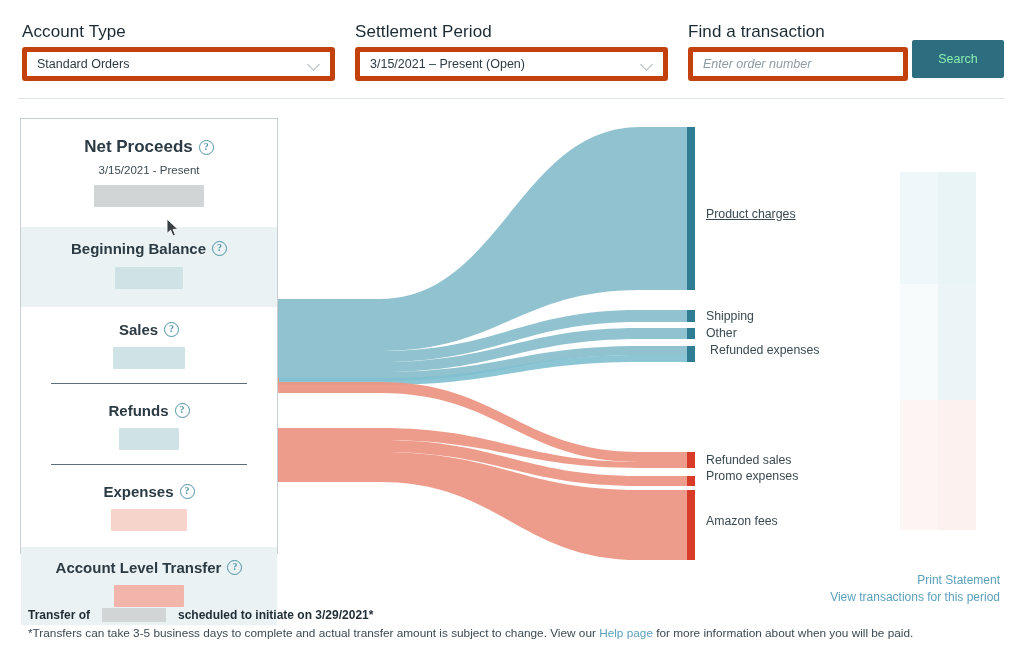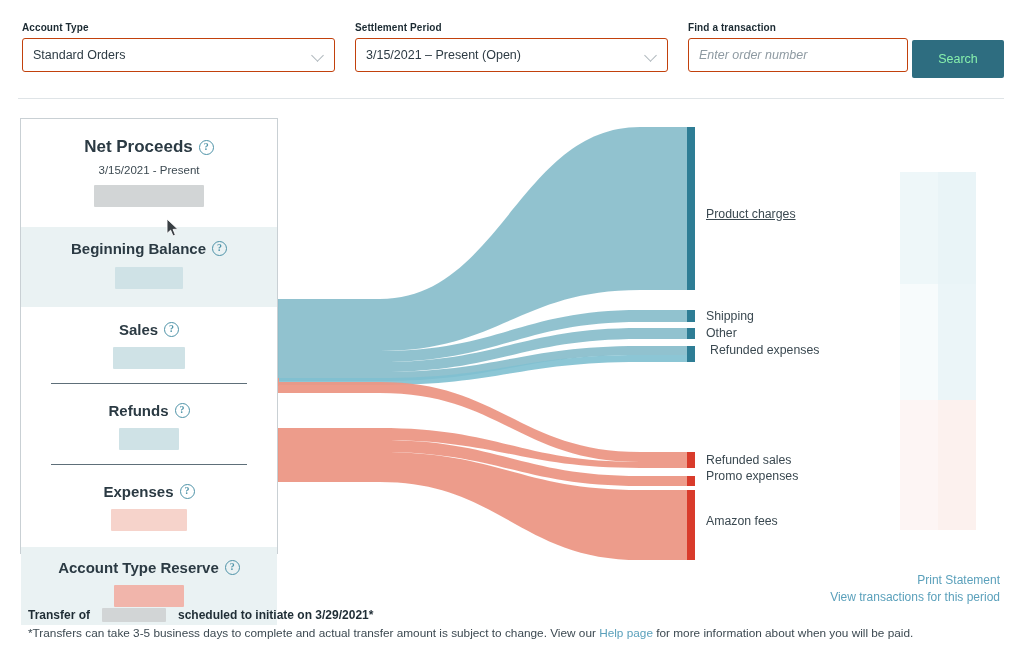--- a/index.html
+++ b/index.html
@@ -10,25 +10,25 @@
     font-family: "Liberation Sans", sans-serif;
     color: #232f3e;
     overflow: hidden;
   }
   #root { position: relative; width: 1024px; height: 660px; }
 
   
   .filters { position: absolute; left: 0; top: 0; width: 1024px; height: 96px; }
   .field { position: absolute; }
   .field-label {
-    font-size: 10px; font-weight: bold; color: #1b2a32;
+    font-size: 17px; font-weight: normal; color: #1b2a32;
     letter-spacing: .1px; margin-bottom: 5px; display: block;
   }
   .select-box, .text-box {
-    height: 34px; border: 1px solid #c2410c; border-radius: 3px;
+    height: 34px; border: 5px solid #c2410c; border-radius: 3px;
     background: #fff; display: flex; align-items: center;
     padding: 0 10px; font-size: 12.5px; color: #2d3b44;
     position: relative;
   }
   .select-box .val { flex: 1; white-space: nowrap; overflow: hidden; }
   .chev {
     width: 12px; height: 12px; flex: 0 0 12px; position: relative; opacity: .55;
   }
   .chev::before {
     content: ""; position: absolute; left: 1px; top: 2px;
@@ -245,21 +245,21 @@
         <span>Expenses</span>
         <span class="qmark">?</span>
       </div>
       <div style="margin-top:8px;">
         <span class="redact" style="width:76px; background:#f6d3cb;"></span>
       </div>
     </div>
 
     <div class="prow shade" style="padding:12px 0 14px;">
       <div class="ptitle" style="font-size:15px;">
-        <span>Account Type Reserve</span>
+        <span>Account Level Transfer</span>
         <span class="qmark">?</span>
       </div>
       <div style="margin-top:8px;">
         <span class="redact" style="width:70px; background:#f1b5ab;"></span>
       </div>
     </div>
   </div>
 
   <div class="links" style="top:573px;">
     <span class="link">Print Statement</span>

